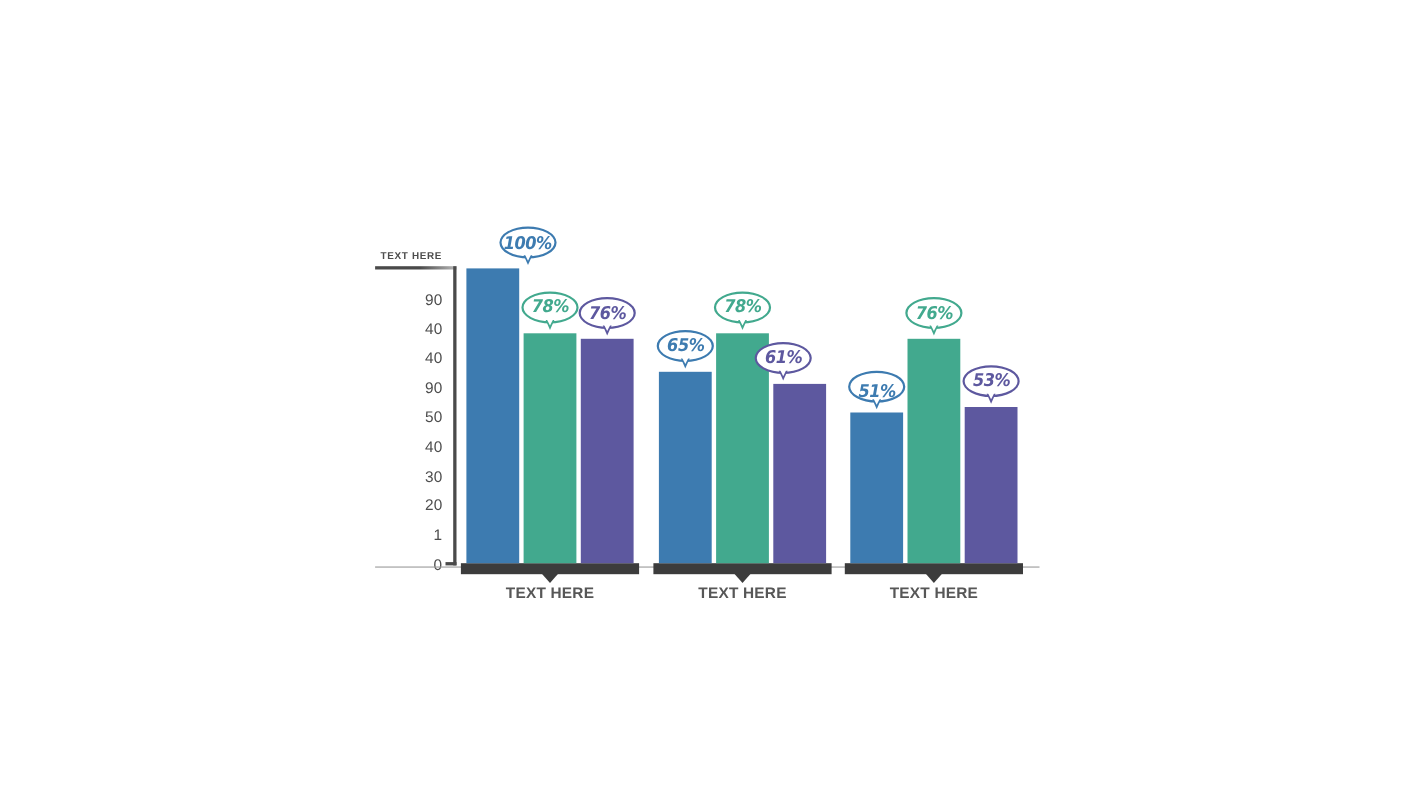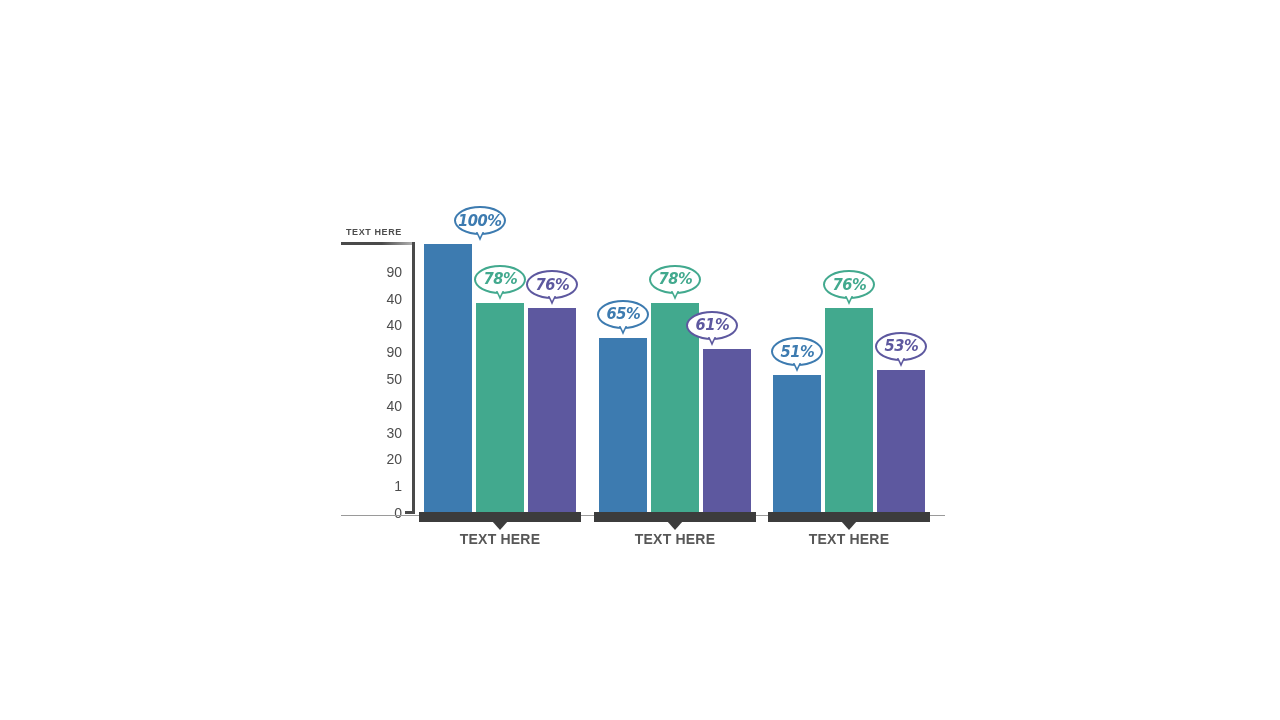--- a/index.html
+++ b/index.html
@@ -253,21 +253,21 @@
       <div class="bar" style="left: 703px; width: 48px; height: 163.48px; background: rgb(93, 88, 159);"></div>
       <div class="bubble" style="border-color: rgb(93, 88, 159); left: 686px; top: 310.52px;">
         <span class="val" style="color: rgb(93, 88, 159);">61%</span>
         <span class="tail" style="border-top-color: rgb(93, 88, 159);"></span>
         <span class="tail-inner"></span>
       </div>
       <div class="platform" style="left: 768px; width: 162px;"></div>
       <div class="platform-tip" style="left: 841px;"></div>
       <div class="group-label" style="left: 743px; width: 212px;">TEXT HERE</div>
       <div class="bar" style="left: 773px; width: 48px; height: 136.68px; background: rgb(61, 123, 176);"></div>
-      <div class="bubble" style="border-color: rgb(61, 123, 176); left: 771px; top: 337.32px;">
+      <div class="bubble" style="border-color: rgb(61, 123, 176); left: 771px; top: 337.32px; align-items: flex-end;">
         <span class="val" style="color: rgb(61, 123, 176);">51%</span>
         <span class="tail" style="border-top-color: rgb(61, 123, 176);"></span>
         <span class="tail-inner"></span>
       </div>
       <div class="bar" style="left: 825px; width: 48px; height: 203.68px; background: rgb(66, 169, 142);"></div>
       <div class="bubble" style="border-color: rgb(66, 169, 142); left: 823px; top: 270.32px;">
         <span class="val" style="color: rgb(66, 169, 142);">76%</span>
         <span class="tail" style="border-top-color: rgb(66, 169, 142);"></span>
         <span class="tail-inner"></span>
       </div>

